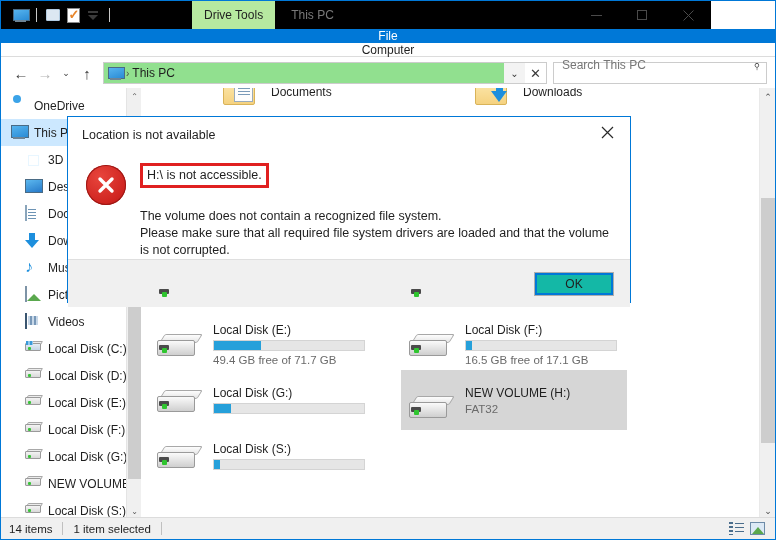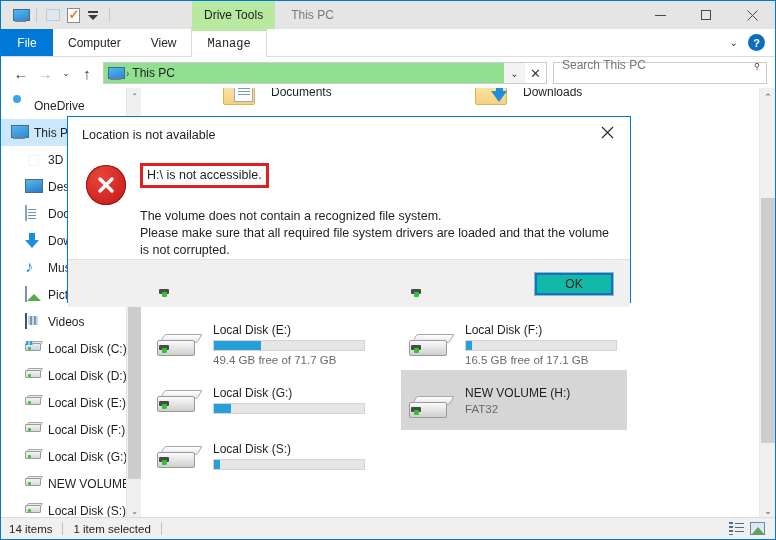--- a/index.html
+++ b/index.html
@@ -13,22 +13,22 @@
   }
   #app {
     position: relative;
     width: 776px; height: 540px;
     border: 1px solid #0078d7;
     background: #ffffff;
   }
 
   
   .titlebar {
-    position: absolute; left: 0; top: 0; width: 774px; height: 28px;
-    background: #e5e5e5;
+    position: absolute; left: 0; top: 0; width: 710px; height: 28px;
+    background: #000000;
     display: flex; align-items: center;
   }
   .qat { display: flex; align-items: center; padding-left: 9px; gap: 0px; }
   .qat-sep {
     width: 1px; height: 14px; background: #c8c8c8; margin: 0 6px;
   }
   .qat-icon {
     width: 20px; height: 20px; display: flex; align-items: center;
     justify-content: center; position: relative;
   }
@@ -84,20 +84,21 @@
   }
   .wc-min { width: 11px; height: 1px; background: #4a4a4a; }
   .wc-max { width: 10px; height: 10px; border: 1px solid #4a4a4a; }
 
   
   .ribbon {
     position: absolute; left: 0; top: 28px; width: 774px; height: 28px;
     background: #ffffff;
     display: flex; align-items: stretch;
     border-bottom: 1px solid #dcdcdc;
+    flex-direction: column;
   }
   .tab {
     display: flex; align-items: center; justify-content: center;
     padding: 0 15px; font-size: 12px; color: #1f1f1f; height: 27px;
   }
   .tab-file {
     background: #0078d7; color: #ffffff; min-width: 52px;
   }
   .tab-manage {
     border-top: 3px solid #b7e9a0;

